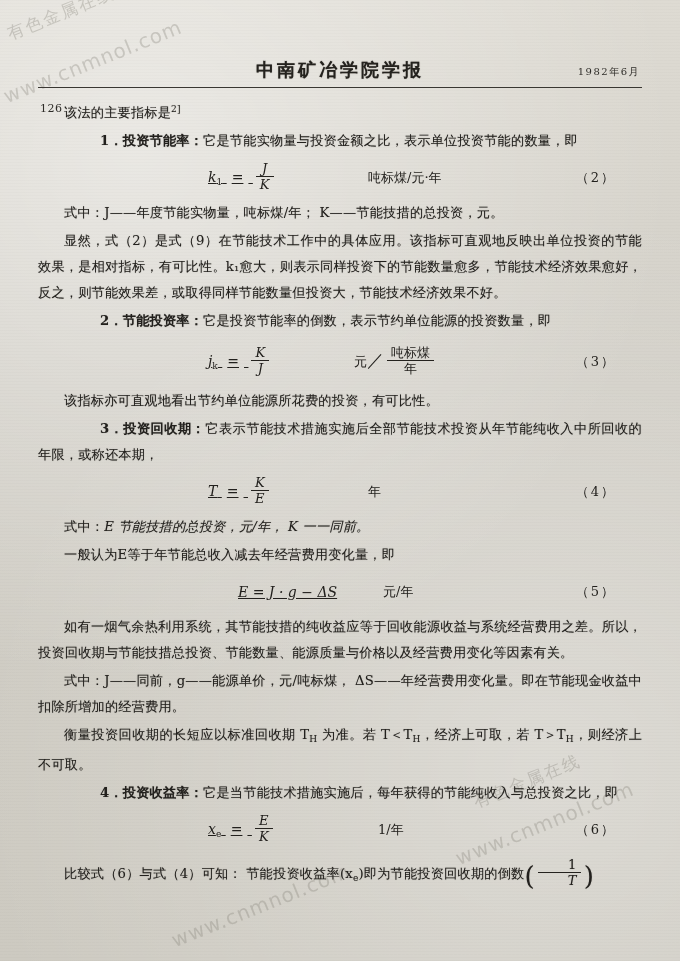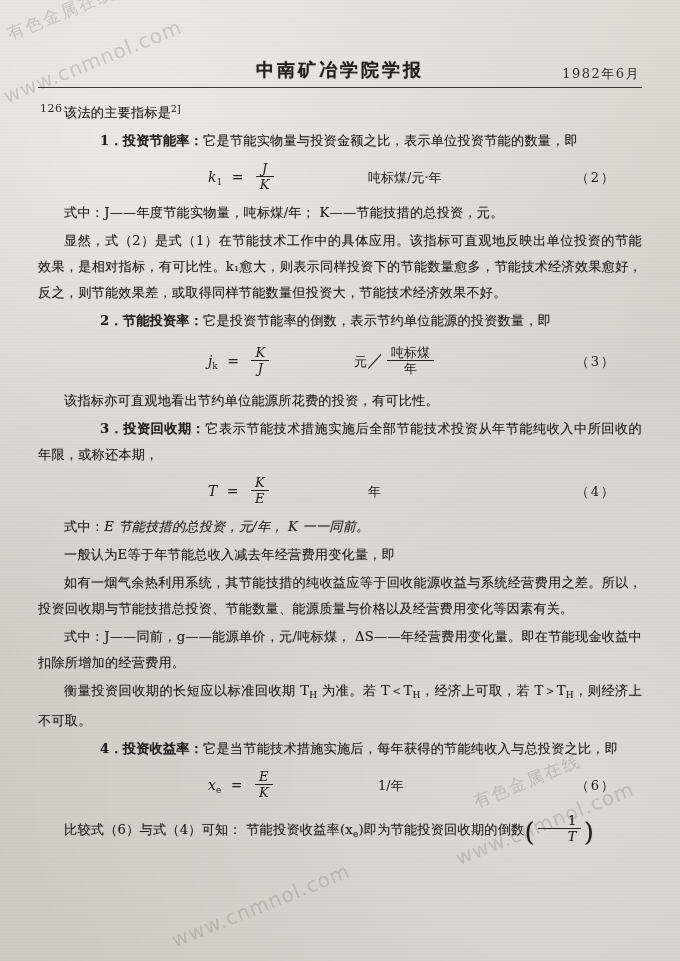--- a/index.html
+++ b/index.html
@@ -71,21 +71,21 @@
     color: #24221e;
     letter-spacing: 3px;
     white-space: nowrap;
     text-shadow: 0 0 1px rgba(60,55,48,.55);
   }
   .issue-date {
     position: absolute;
     right: 2px;
     top: 9px;
     font-family: "DejaVu Serif", serif;
-    font-size: 13px;
+    font-size: 10px;
     color: #2e2c28;
     letter-spacing: 1.5px;
     white-space: nowrap;
   }
 
   
   .body {
     position: absolute;
     left: 38px;
     top: 96px;
@@ -113,20 +113,21 @@
     color: #22201d;
   }
   .eq-row.tall { height: 52px; }
   .eq-body {
     position: absolute;
     left: 170px;
     top: 50%;
     transform: translateY(-50%);
     font-size: 14px;
     white-space: nowrap;
+    text-decoration: underline;
   }
   .eq-unit {
     position: absolute;
     left: 330px;
     top: 50%;
     transform: translateY(-50%);
     font-size: 13px;
     white-space: nowrap;
   }
   .eq-unit.narrow { left: 316px; }
@@ -229,21 +230,21 @@
           <span class="num ital">J</span>
           <span class="den ital">K</span>
         </span>
       </div>
       <div class="eq-unit">吨标煤/元·年</div>
       <div class="eq-num">（2）</div>
     </div>
 
     <p class="p indent"><span>式中：</span><span>J——年度节能实物量，吨标煤/年；  K——节能技措的总投资，元。</span></p>
 
-    <p class="p indent">显然，式（2）是式（1）在节能技术工作中的具体应用。该指标可直观地反映出单位投资的节能效果，是相对指标，有可比性。k₁愈大，则表示同样投资下的节能数量愈多，节能技术经济效果愈好，反之，则节能效果差，或取得同样节能数量但投资大，节能技术经济效果不好。</p>
+    <p class="p indent">显然，式（2）是式（9）在节能技术工作中的具体应用。该指标可直观地反映出单位投资的节能效果，是相对指标，有可比性。k₁愈大，则表示同样投资下的节能数量愈多，节能技术经济效果愈好，反之，则节能效果差，或取得同样节能数量但投资大，节能技术经济效果不好。</p>
 
     <p class="p indent"><span class="numhead">2．节能投资率：</span><span>它是投资节能率的倒数，表示节约单位能源的投资数量，即</span></p>
 
     <div class="eq-row tall">
       <div class="eq-body">
         <span class="ital">j</span><span class="sub">k</span>
         <span style="margin:0 5px">=</span>
         <span class="frac">
           <span class="num ital">K</span>
           <span class="den ital">J</span>
@@ -272,20 +273,25 @@
         </span>
       </div>
       <div class="eq-unit">年</div>
       <div class="eq-num">（4）</div>
     </div>
 
     <p class="p indent"><span>式中：</span><span class="ital">E  节能技措的总投资，元/年，  K 一一同前。</span></p>
 
     <p class="p indent">一般认为E等于年节能总收入减去年经营费用变化量，即</p>
 
+    <div class="eq-row">
+      <div class="eq-body ital" style="left:200px">E = J · g − ΔS</div>
+      <div class="eq-unit" style="left:345px">元/年</div>
+      <div class="eq-num">（5）</div>
+    </div>
 
     <p class="p indent">如有一烟气余热利用系统，其节能技措的纯收益应等于回收能源收益与系统经营费用之差。所以，投资回收期与节能技措总投资、节能数量、能源质量与价格以及经营费用变化等因素有关。</p>
 
     <p class="p indent"><span>式中：</span><span>J——同前，g——能源单价，元/吨标煤，  ΔS——年经营费用变化量。即在节能现金收益中扣除所增加的经营费用。</span></p>
 
     <p class="p indent"><span>衡量投资回收期的长短应以标准回收期 T</span><span class="sub">H</span><span> 为准。若 T＜T</span><span class="sub">H</span><span>，经济上可取，若 T＞T</span><span class="sub">H</span><span>，则经济上不可取。</span></p>
 
     <p class="p indent"><span class="numhead">4．投资收益率：</span><span>它是当节能技术措施实施后，每年获得的节能纯收入与总投资之比，即</span></p>
 
     <div class="eq-row">

